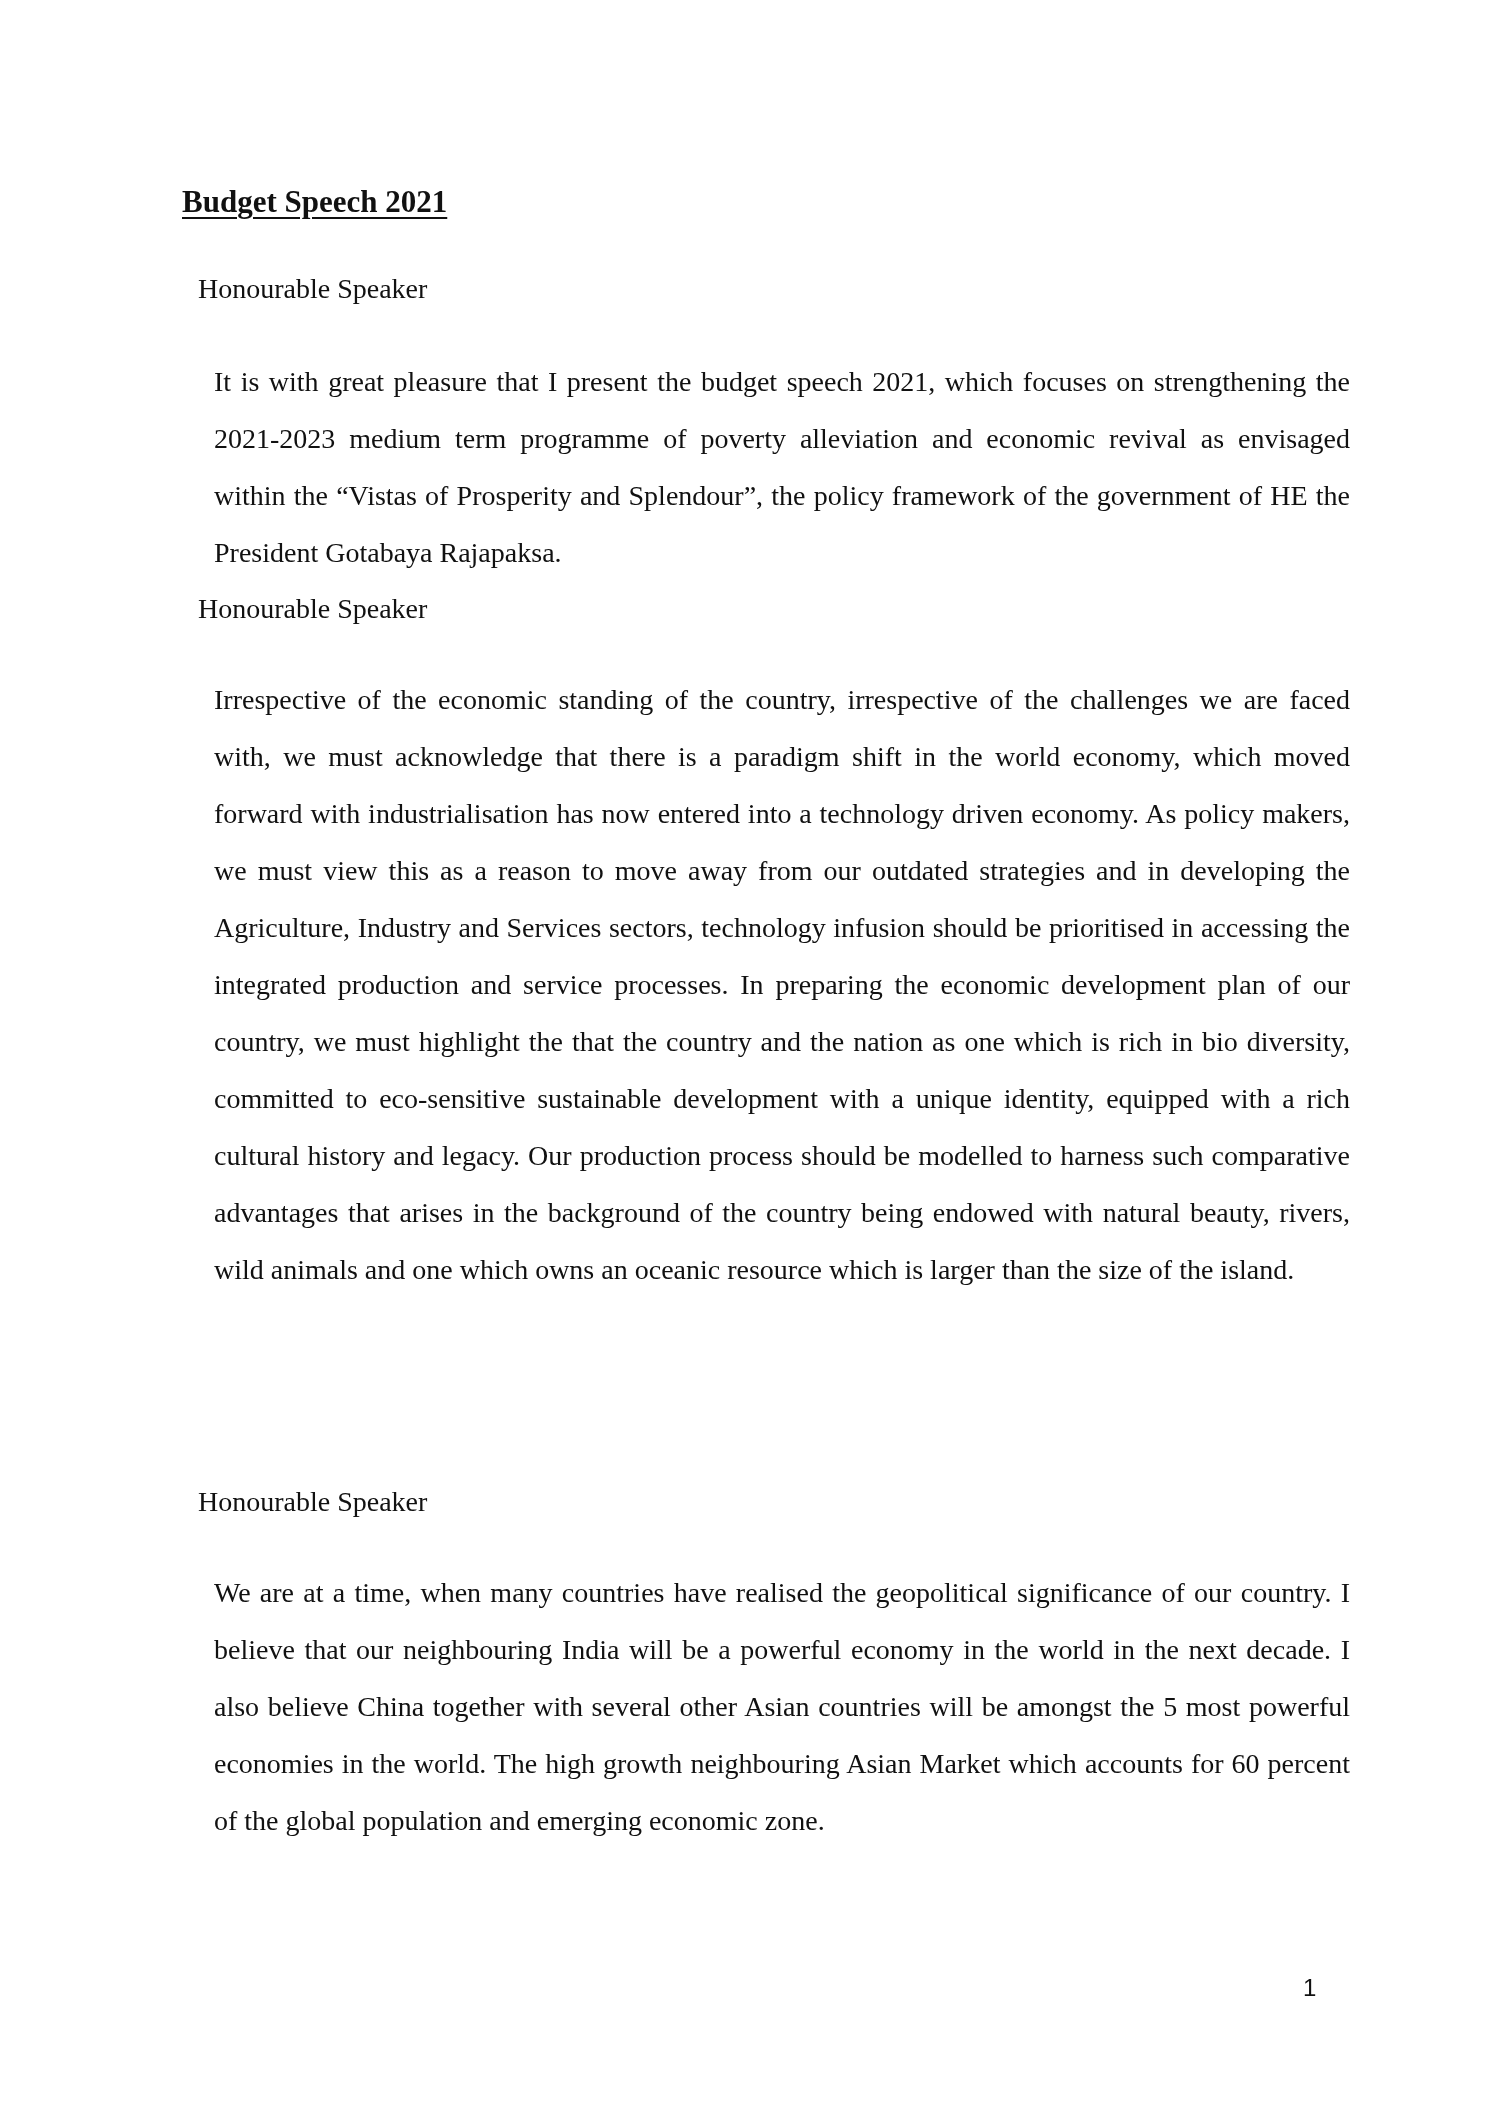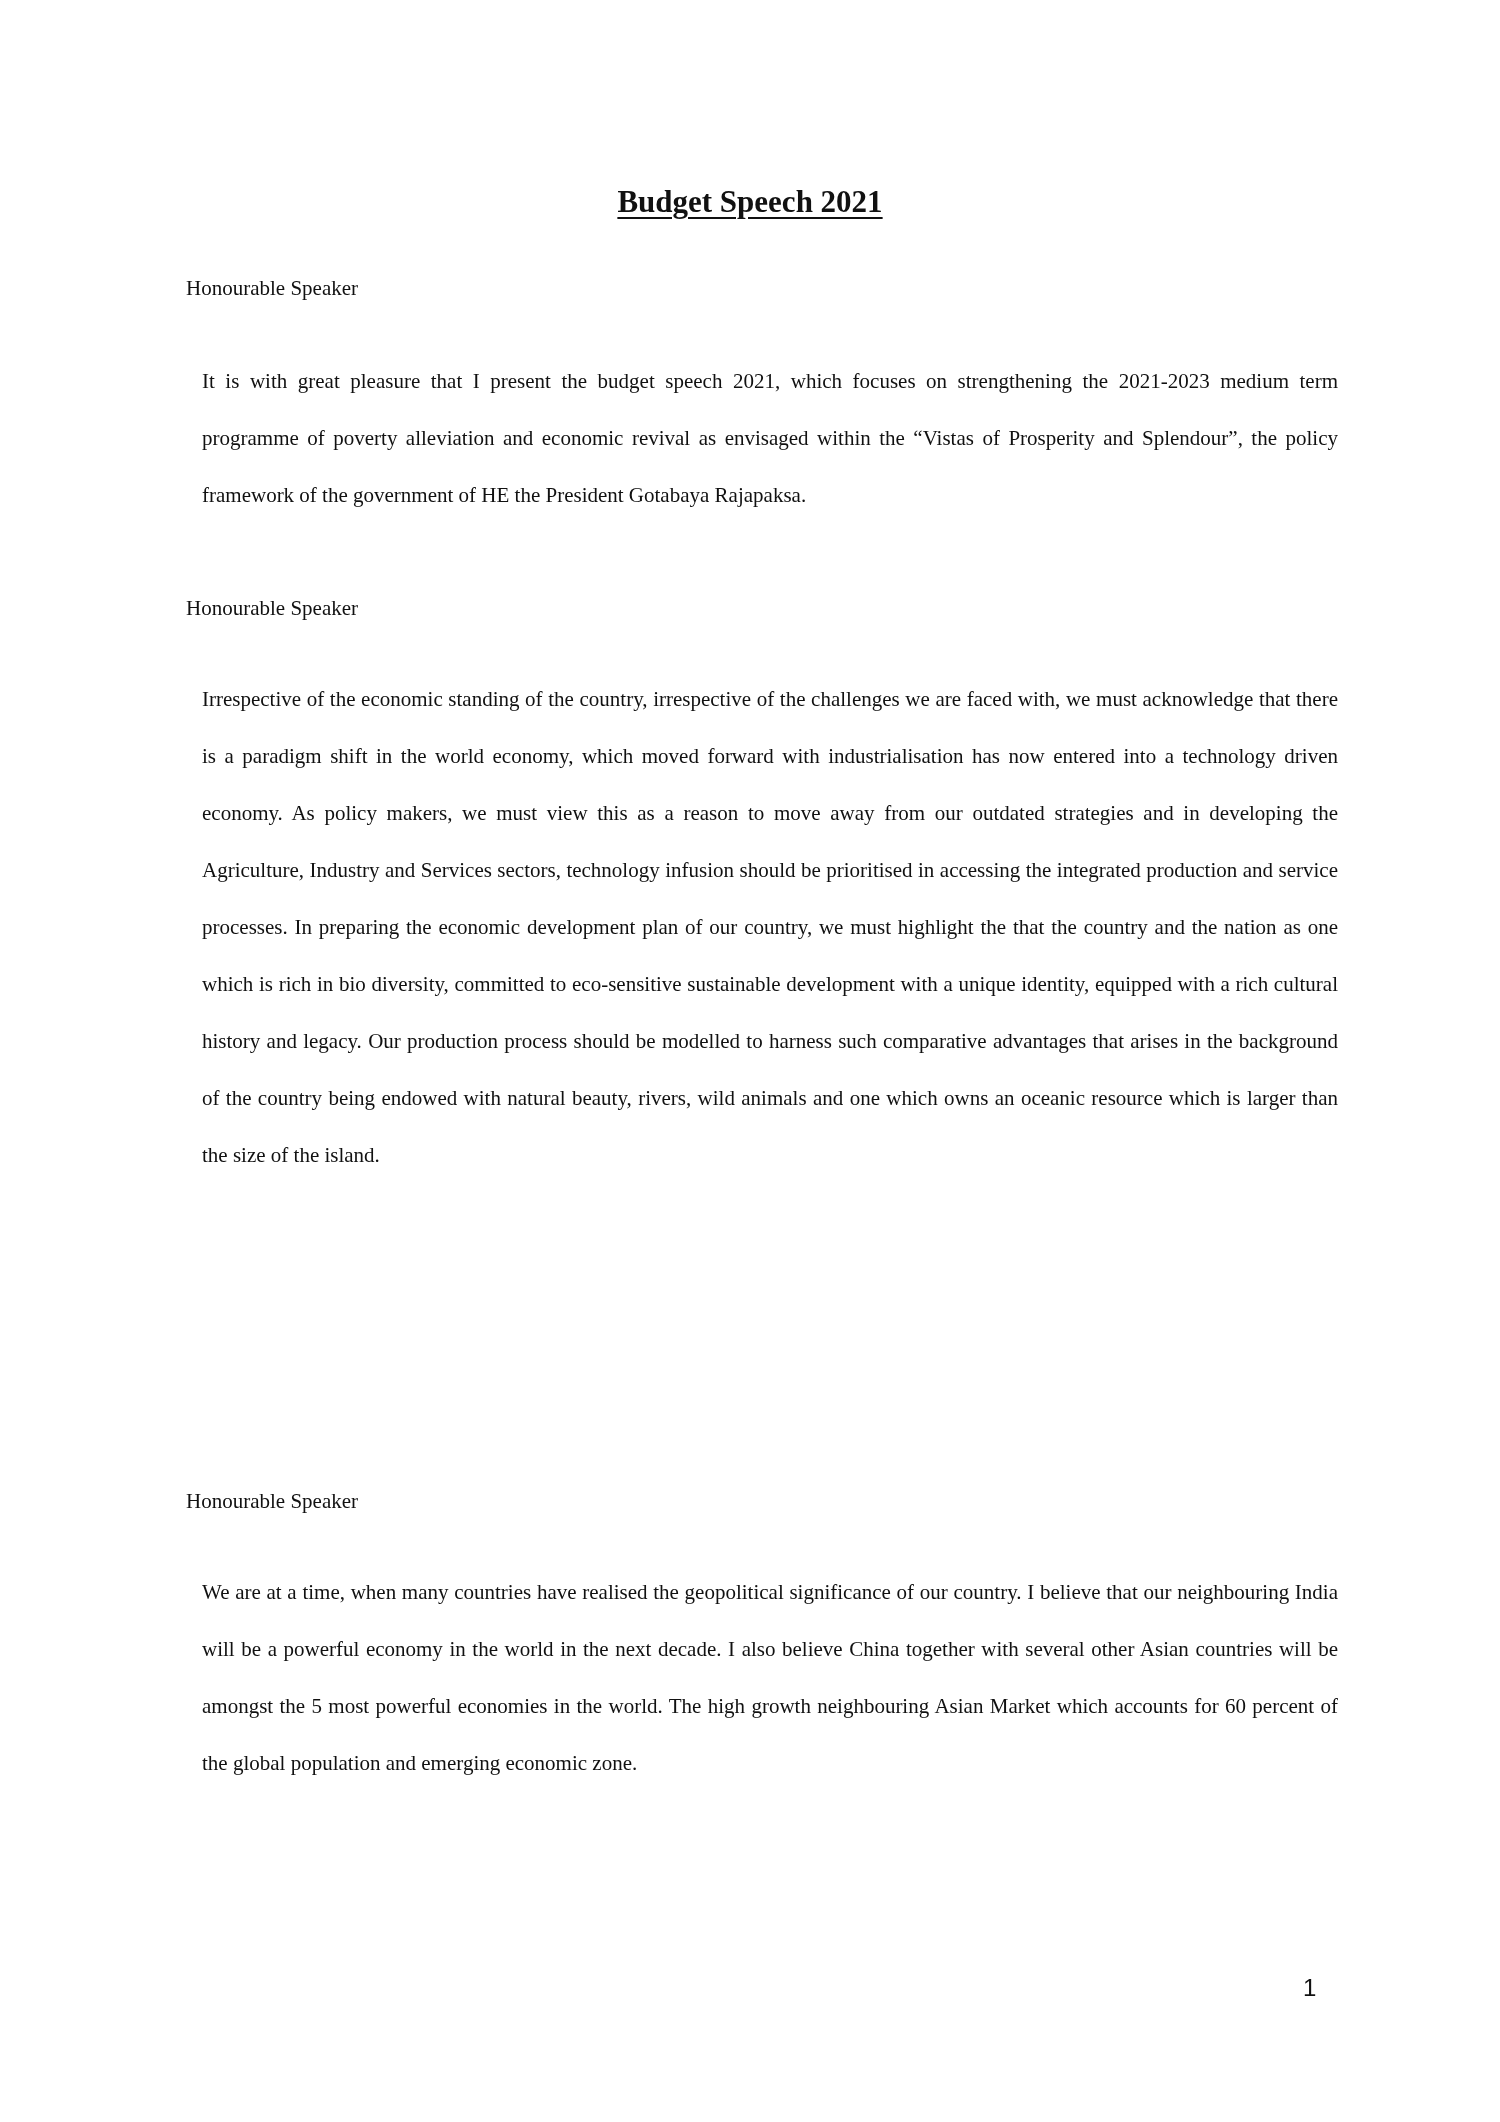--- a/index.html
+++ b/index.html
@@ -19,36 +19,35 @@
       position: absolute;
       left: 182px;
       top: 0;
       width: 1136px;
     }
     .title {
       position: absolute;
       top: 180px;
       left: 0;
       width: 1136px;
-      text-align: center;
       font-size: 31px;
       font-weight: bold;
       line-height: 44px;
       margin: 0;
     }
     .title span {
       text-decoration: underline;
       text-underline-offset: 5px;
       text-decoration-thickness: 2px;
     }
     .flow {
       position: absolute;
-      left: 4px;
+      left: 16px;
       width: 1136px;
-      font-size: 21px;
+      font-size: 28px;
       line-height: 57px;
       margin: 0;
     }
     .salutation {
       margin: 0;
       text-align: left;
     }
     .para {
       margin: 16px;
       text-align: justify;

